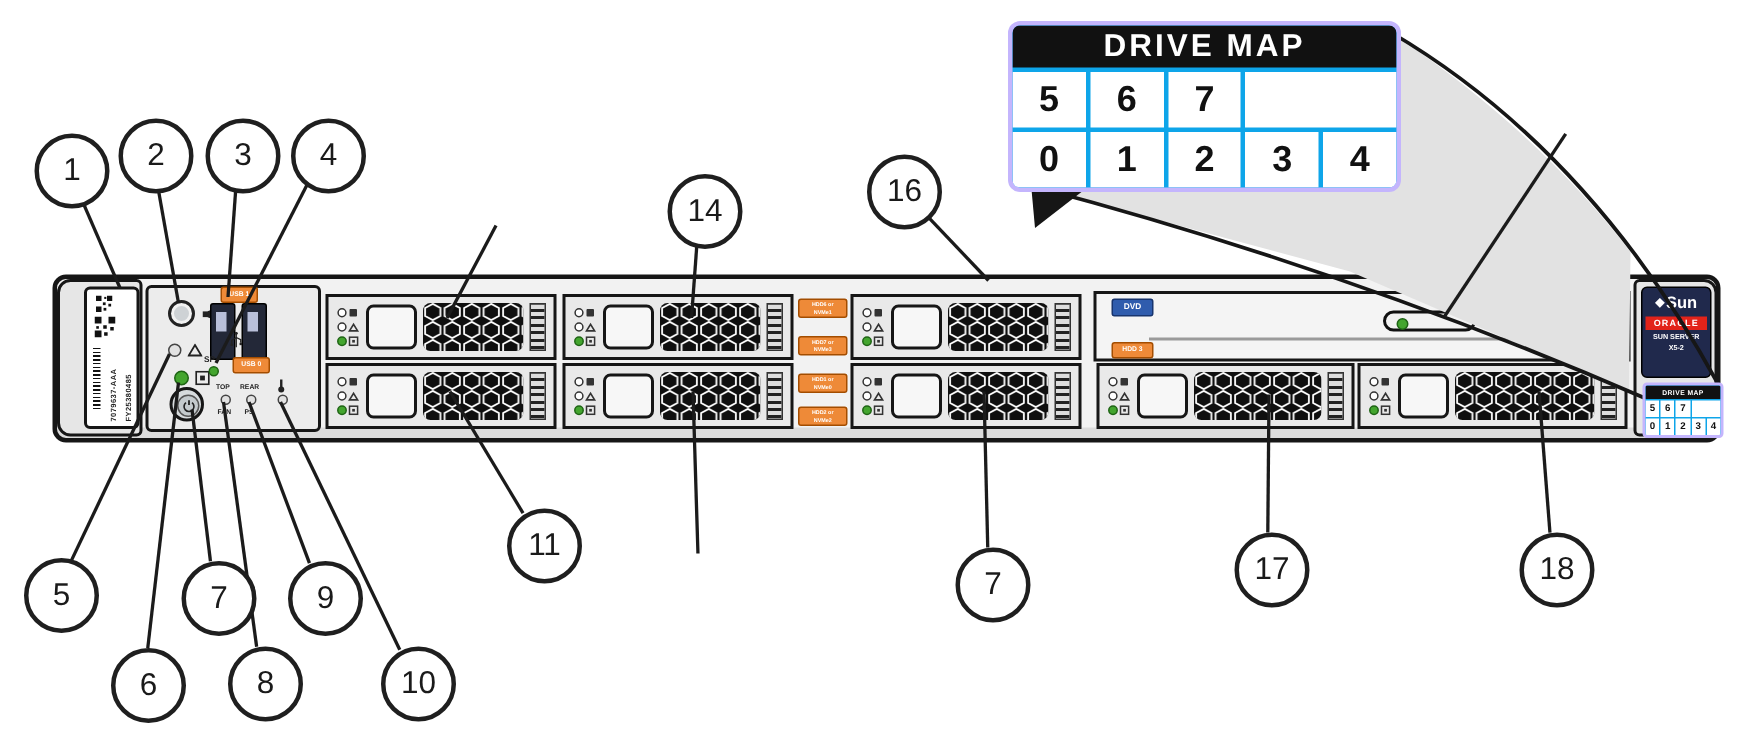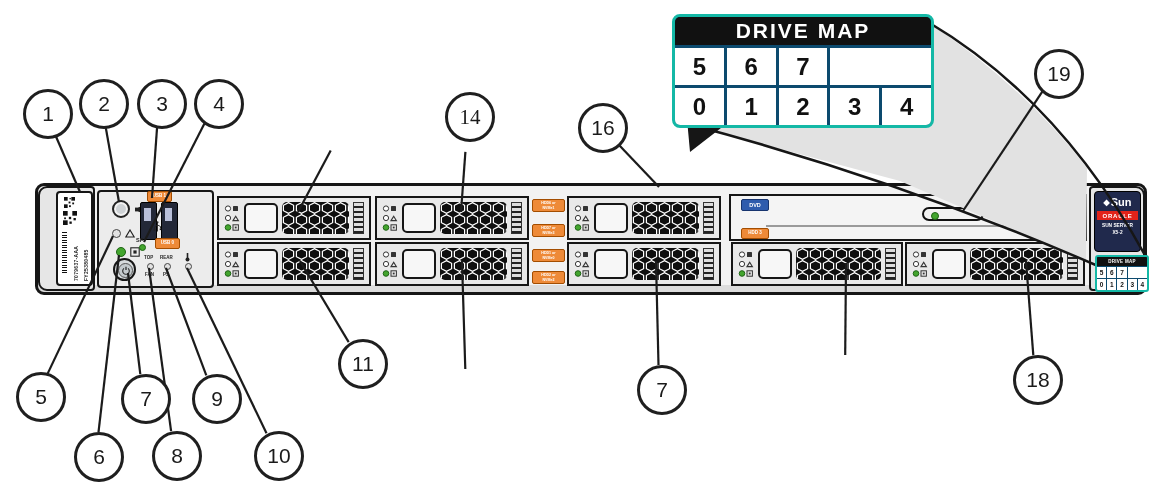--- a/index.html
+++ b/index.html
@@ -68,21 +68,21 @@
   
   #brand{left:1094px;top:191px;width:47px;height:61px;background:#20294c;border:1px solid #000;
          border-radius:4px;z-index:4;overflow:hidden;text-align:center;color:#fff;}
   #brand .sunrow{font-size:11px;font-weight:bold;margin-top:4px;line-height:1.1;}
   #brand .diamond{font-size:8px;vertical-align:1px;margin-right:1px;}
   #brand .oracle{background:#e2231a;color:#fff;font-size:6px;font-weight:bold;letter-spacing:.8px;
                  margin:3px 2px;padding:1.5px 0;line-height:1;}
   #brand .srv{font-size:4.8px;font-weight:bold;line-height:1.4;}
 
   
-  .dmap{position:absolute;border:3px solid #14b8a6;border-radius:8px;overflow:hidden;background:#0c4a6e;
+  .dmap{position:absolute;border:3px solid #c4b5fd;border-radius:8px;overflow:hidden;background:#0ea5e9;
         display:grid;grid-template-columns:repeat(5,1fr);gap:3px;z-index:5;}
   .dmap .hd{grid-column:1 / span 5;background:#111;color:#fff;display:flex;align-items:center;
             justify-content:center;font-weight:bold;}
   .dmap .cell{background:#fff;display:flex;align-items:center;justify-content:center;font-weight:bold;color:#111;}
   #dmap-big{left:672px;top:14px;width:256px;grid-template-rows:28px 37px 37px;}
   #dmap-big .hd{font-size:21px;letter-spacing:2px;}
   #dmap-big .cell{font-size:24px;}
   #dmap-mini{left:1095px;top:255px;width:50px;grid-template-rows:9px 11px 11px;gap:1px;
              border-width:2px;border-radius:3px;z-index:5;}
   #dmap-mini .hd{font-size:4.5px;letter-spacing:.3px;}
@@ -427,18 +427,18 @@
     <div class="callout" style="left: 79px; top: 79px;">2</div>
     <div class="callout" style="left: 137px; top: 79px;">3</div>
     <div class="callout" style="left: 194px; top: 79px;">4</div>
     <div class="callout" style="left: 16px; top: 372px;">5</div>
     <div class="callout" style="left: 74px; top: 432px;">6</div>
     <div class="callout" style="left: 121px; top: 374px;">7</div>
     <div class="callout" style="left: 152px; top: 431px;">8</div>
     <div class="callout" style="left: 192px; top: 374px;">9</div>
     <div class="callout" style="left: 254px; top: 431px;">10</div>
     <div class="callout" style="left: 338px; top: 339px;">11</div>
-    <div class="callout" style="left: 445px; top: 92px; font-family: Liberation Serif, serif;">14</div>
+    <div class="callout" style="left: 445px; top: 116px;">14</div>
     <div class="callout" style="left: 637px; top: 365px;">7</div>
     <div class="callout" style="left: 578px; top: 103px;">16</div>
+    <div class="callout" style="left: 823px; top: 355px;">17</div>
     <div class="callout" style="left: 1013px; top: 355px;">18</div>
-    <div class="callout" style="left: 1034px; top: 49px;">19</div>
   </div>
 
 </body></html>

